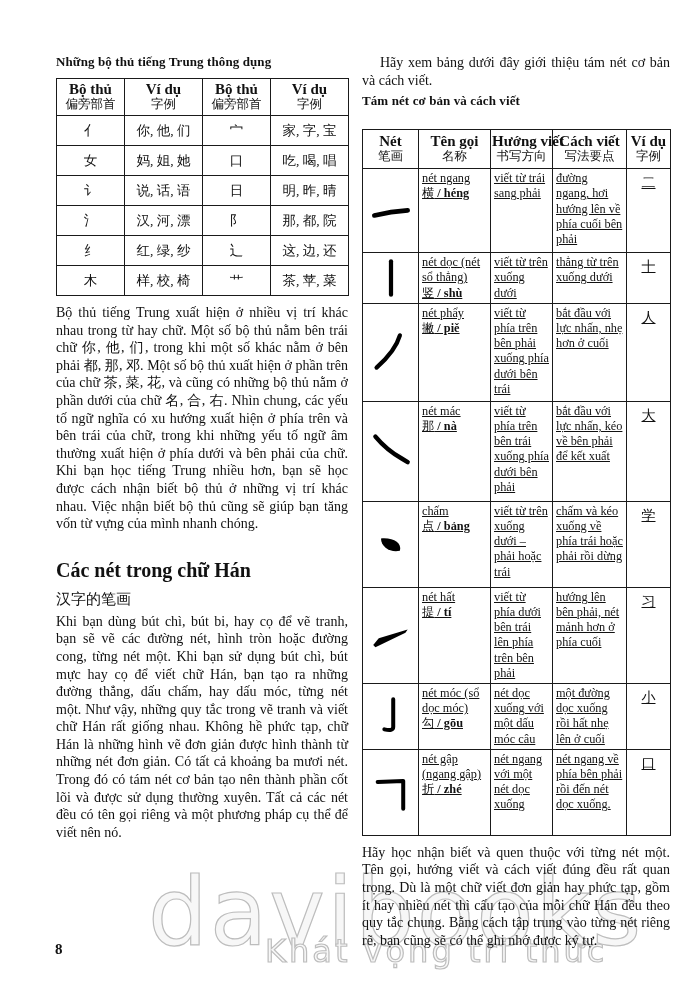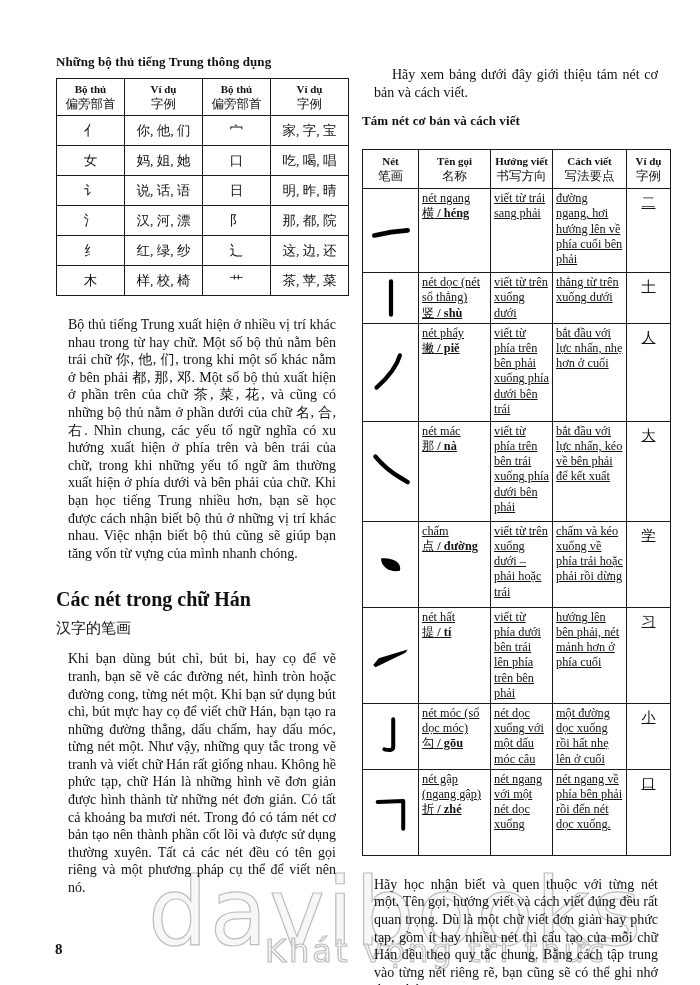--- a/index.html
+++ b/index.html
@@ -18,27 +18,27 @@
     text-stroke:1.2px #bdbdbd;
     user-select:none;white-space:nowrap;
   }
   .wm1{left:148px;top:858px;font-size:94px;font-weight:400;letter-spacing:2px;text-align:right;}
   .wm2{left:265px;top:932px;font-size:32px;letter-spacing:3px;text-align:right;}
   
   .col{position:absolute;top:54px;z-index:1;}
   .col-left{left:56px;width:292px;}
   .col-right{left:362px;width:308px;}
   h2.sec{font-size:13px;font-weight:bold;margin:0 0 8px 0;letter-spacing:.1px;}
-  p.body{font-size:14px;line-height:17.6px;text-align:justify;margin:12px;}
+  p.body{font-size:14px;line-height:17.6px;text-align:justify;margin:0;}
   p.indent{text-indent:18px;}
   
   table{border-collapse:collapse;table-layout:fixed;width:100%;}
   td,th{border:1.4px solid #1a1a1a;padding:2px 3px;vertical-align:top;
         font-family:"Liberation Serif","DejaVu Serif",serif;}
-  th .vi{font-weight:bold;font-size:11px;display:block;line-height:15px;white-space:nowrap;}
+  th .vi{font-weight:bold;font-size:15px;display:block;line-height:15px;white-space:nowrap;}
   th .zh{font-weight:normal;font-size:12.5px;display:block;line-height:15px;}
   
   .radicals td{text-align:center;font-size:13.5px;height:25px;vertical-align:middle;}
   .radicals th{text-align:center;padding:3px 1px;}
   
   .strokes th{text-align:center;padding:4px 1px;}
   .strokes td{font-size:12.3px;line-height:15.2px;text-decoration:underline;}
   .strokes td.glyph{text-align:center;vertical-align:middle;}
   .strokes td.ex{text-align:center;font-size:14px;padding-top:6px;}
   .strokes .py{font-weight:bold;}
@@ -221,21 +221,21 @@
         <td>bắt đầu với lực nhấn, kéo về bên phải để kết xuất</td>
         <td class="ex">大</td>
       </tr>
 
       <tr class="r5">
         <td class="glyph">
           <svg class="stroke" width="40" height="40" viewBox="0 0 36 36">
                 <path d="M9,13 C20,12 28,17 26,24 C18,26 9,21 9,13 Z" fill="#000"></path>
               </svg>
         </td>
-        <td><span>chấm</span><br><span>点</span><span class="py"> / đường</span></td>
+        <td><span>chấm</span><br><span>点</span><span class="py"> / bảng</span></td>
         <td>viết từ trên xuống dưới – phải hoặc trái</td>
         <td>chấm và kéo xuống về phía trái hoặc phải rồi dừng</td>
         <td class="ex">学</td>
       </tr>
 
       <tr class="r6">
         <td class="glyph">
           <svg class="stroke" width="40" height="40" viewBox="0 0 36 36">
                 <path d="M2,27 L7,21 L33,13 L31,16 L4,29 Z" fill="#000"></path>
               </svg>

